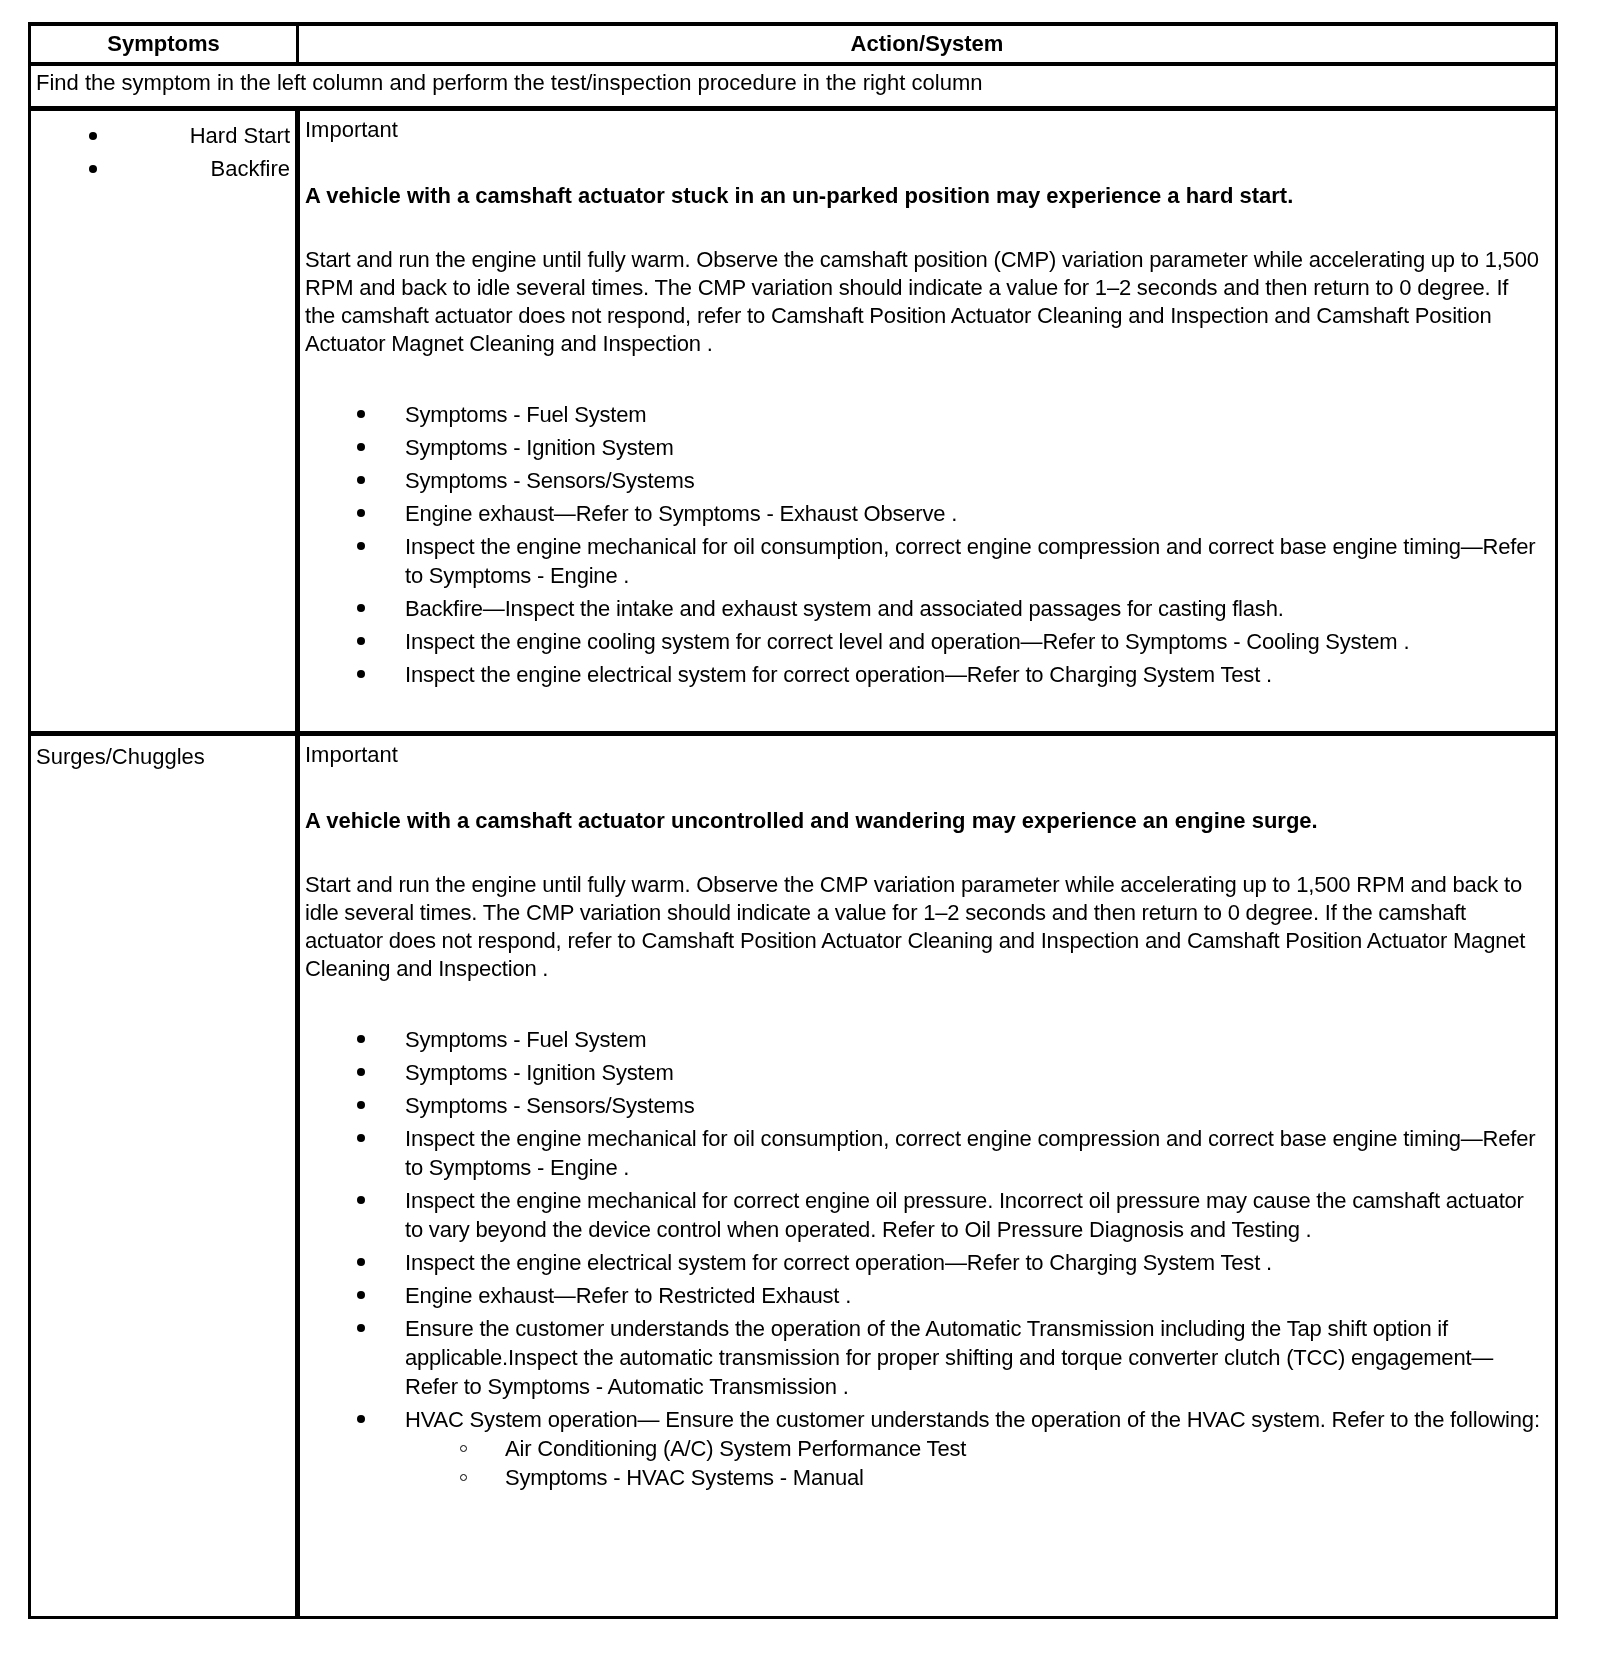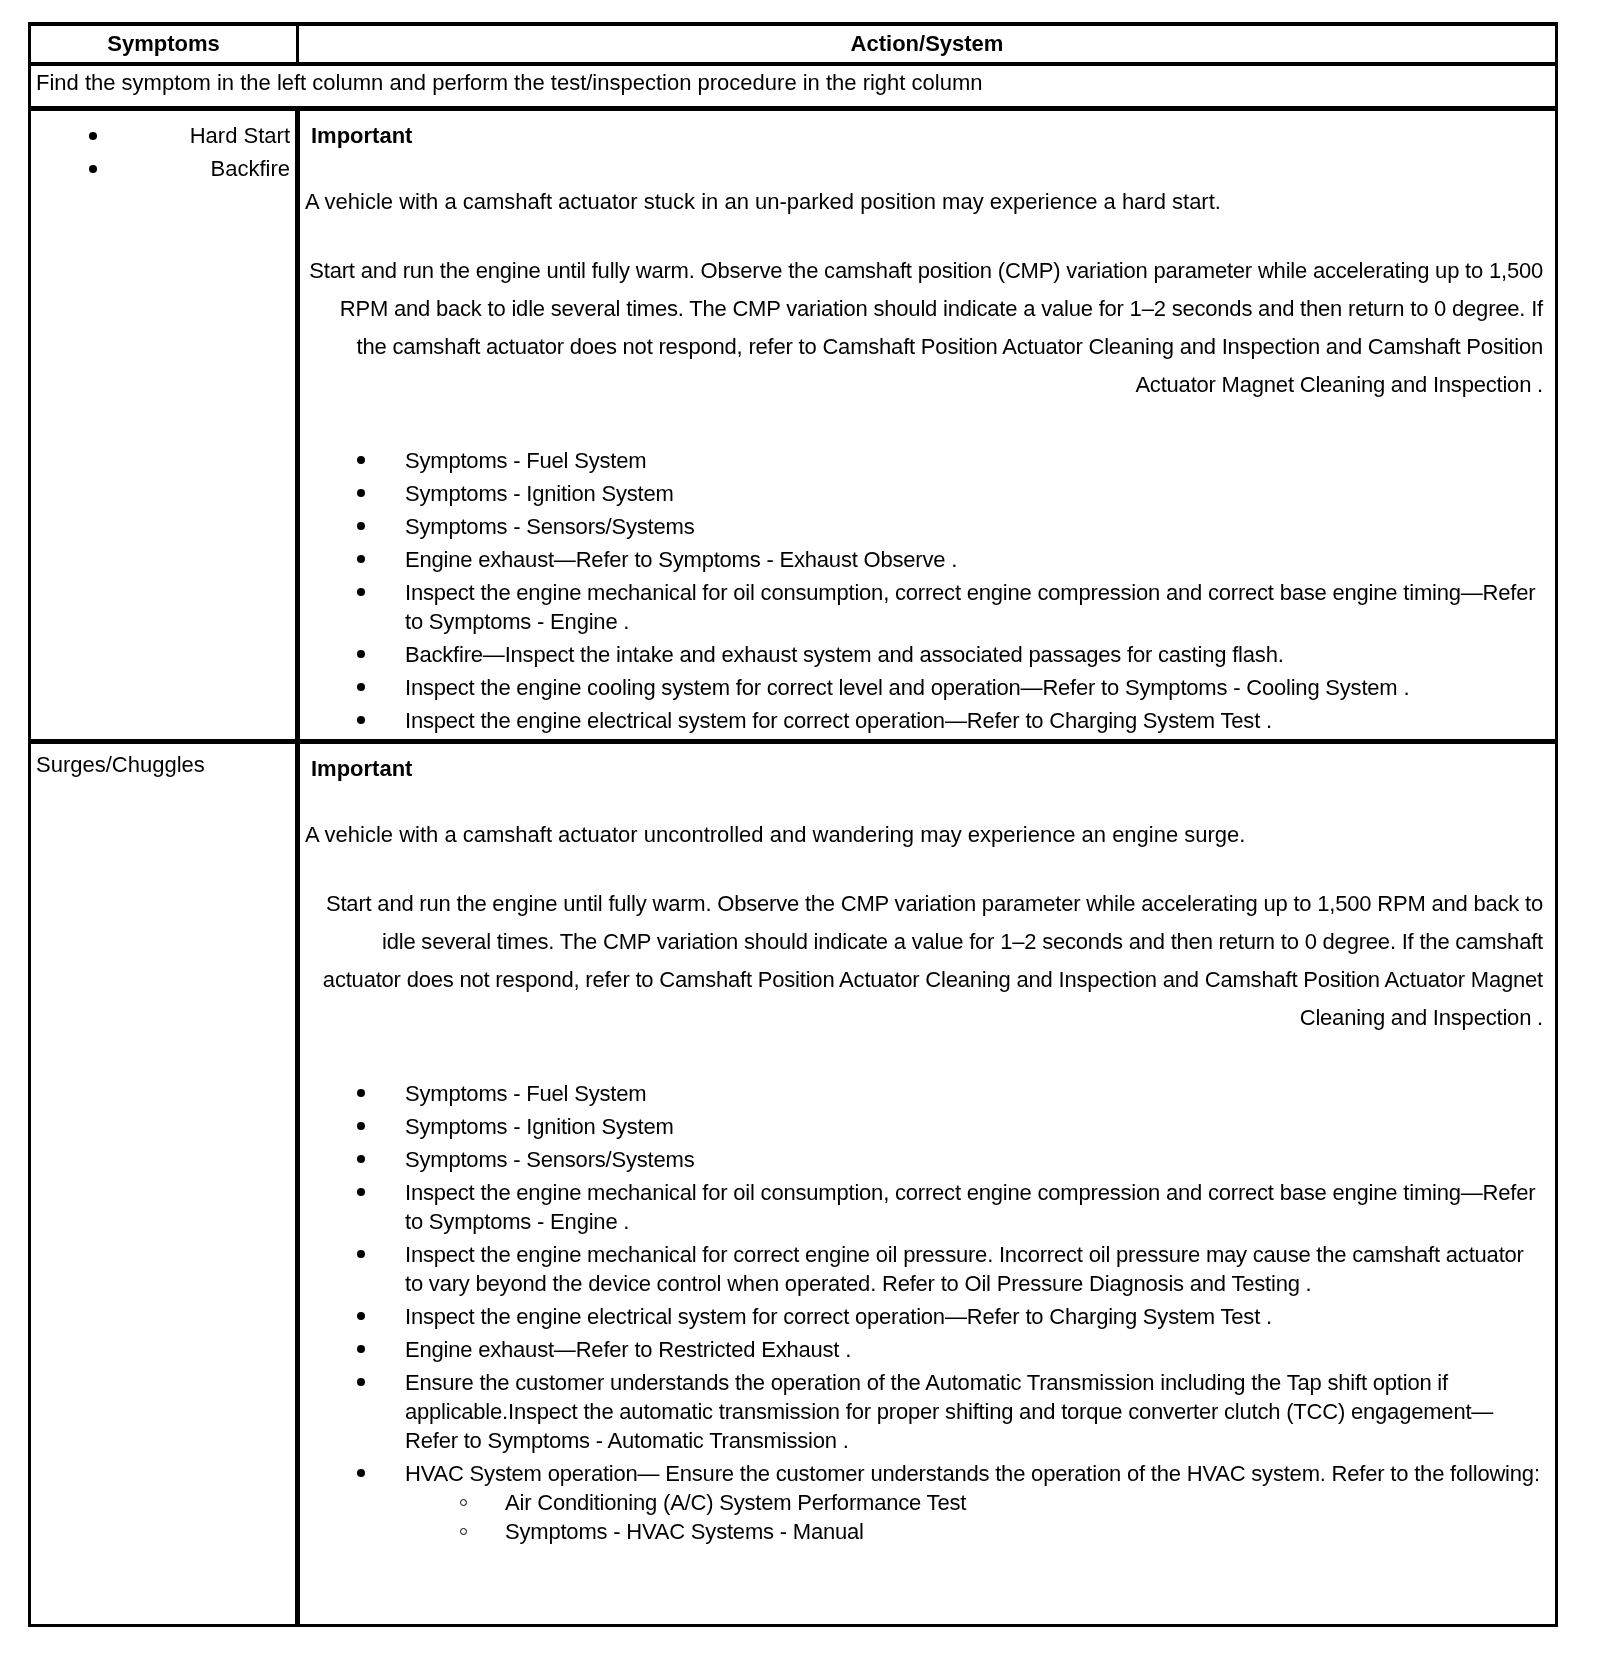--- a/index.html
+++ b/index.html
@@ -71,34 +71,33 @@
     height: 8px;
     border-radius: 50%;
     background: #000;
   }
   .right-cell {
     font-size: 22px;
     padding: 5px 12px 0 5px !important;
     border-left-width: 5px !important;
   }
   .important-label {
+    font-weight: normal;
+    line-height: 28px;
+    margin: 0;
+  }
+  .important-note {
     font-weight: bold;
     line-height: 28px;
-    margin: 6px;
-  }
-  .important-note {
-    font-weight: normal;
+    margin: 38px 0 0 0;
+  }
+  .para {
     line-height: 28px;
-    margin: 38px 0 0 0;
-  }
-  .para {
-    line-height: 38px;
     margin: 36px 0 0 0;
     letter-spacing: -0.2px;
-    text-align: right;
   }
   .bullets {
     list-style: none;
     margin: 42px 1px 0 0;
     padding: 0;
   }
   .bullets > li {
     position: relative;
     padding-left: 100px;
     line-height: 29px;

